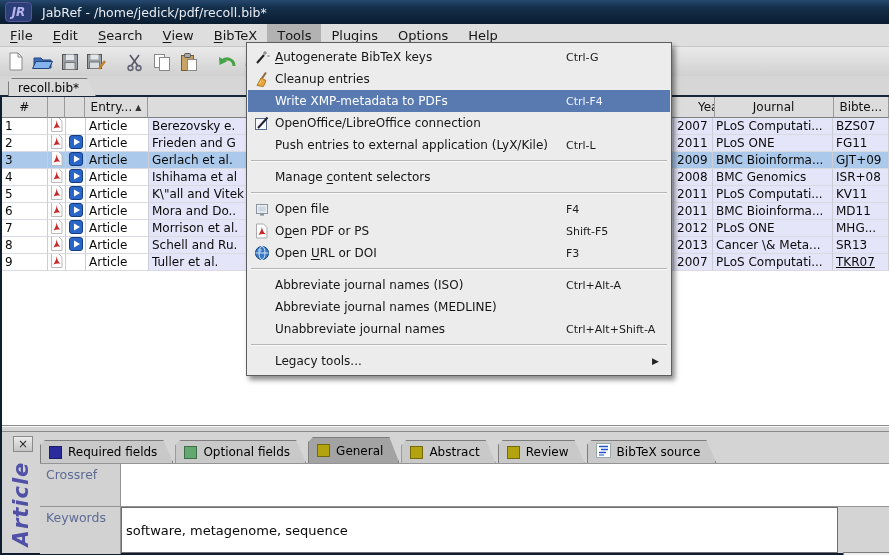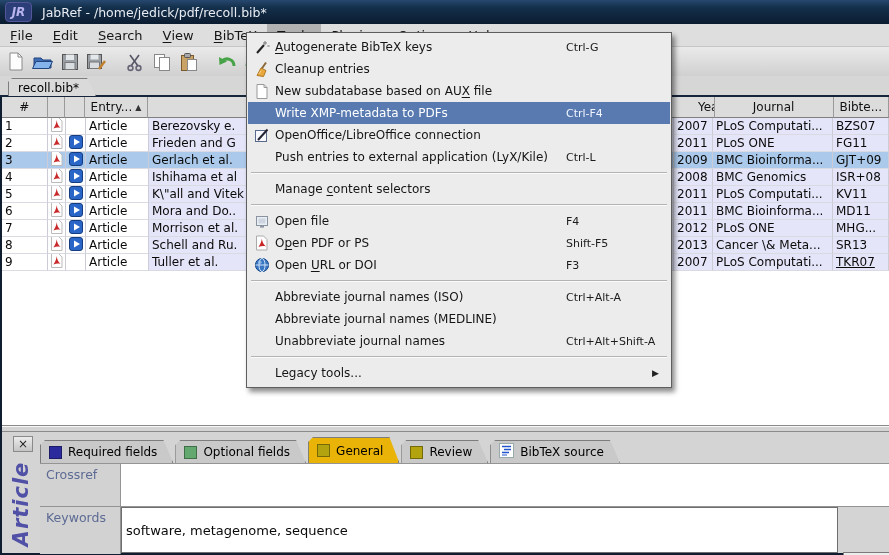--- a/index.html
+++ b/index.html
@@ -42,21 +42,21 @@
     display:flex;align-items:center;justify-content:center;overflow:hidden;white-space:nowrap;gap:3px;}
   .sort-arrow{font-size:8px;color:#333;}
   .trow{display:flex;height:17px;}
   .cell{box-sizing:border-box;border-right:1px solid #ccccd6;border-bottom:1px solid #dadae2;
     font-size:12px;color:#0a0a0a;padding:0 3px;display:flex;align-items:center;
     overflow:hidden;white-space:nowrap;background:#ffffff;}
   .cell.tint{background:#e4e5f8;}
   .cell.icon-cell{justify-content:center;padding:0;}
   .trow.selected .cell{background:#abc9ea;}
   
-  .menu{position:absolute;left:246px;top:32px;width:426px;background:#ececec;
+  .menu{position:absolute;left:246px;top:42px;width:426px;background:#ececec;
     border:1px solid #5e5e5e;box-shadow:3px 4px 5px rgba(0,0,0,.45);
     padding:3px 1px;box-sizing:border-box;font-size:12px;color:#151515;z-index:60;}
   .mi{height:22px;display:flex;align-items:center;position:relative;cursor:default;}
   .mi .ic{width:27px;flex:0 0 27px;display:flex;align-items:center;justify-content:center;}
   .mi .lbl{white-space:nowrap;}
   .mi .sc{position:absolute;left:318px;font-size:11px;color:#1c1c1c;white-space:nowrap;}
   .mi.hl{background:#587ab0;color:#fff;}
   .mi.hl .sc{color:#f0f4ff;text-align:right;}
   .mi .arrow{position:absolute;right:11px;font-size:9px;color:#222;}
   .msep{height:0;border-top:1px solid #b4b4b4;border-bottom:1px solid #fafafa;margin:4px 3px;}
@@ -72,21 +72,21 @@
     box-sizing:border-box;color:#222;}
   .etype{position:absolute;left:0;top:24px;width:38px;height:95px;
     display:flex;align-items:center;justify-content:center;}
   .etype span{transform:rotate(-90deg);font-weight:bold;font-style:italic;font-size:21px;
     color:#4f50a6;white-space:nowrap;letter-spacing:1px;}
   .etabs{position:absolute;left:38px;top:5px;height:26px;display:flex;align-items:flex-end;}
   .etab{height:23px;box-sizing:border-box;display:flex;align-items:center;gap:6px;
     padding:0 15px 0 8px;background:#c9c9c9;border:1px solid #7d7d7d;border-bottom:none;
     clip-path:polygon(0 100%,0 5px,5px 0,calc(100% - 10px) 0,100% 100%);
     font-size:12px;margin-right:2px;white-space:nowrap;}
-  .etab.active{background:#eab308;height:26px;}
+  .etab.active{background:#a3a3a3;height:26px;}
   .swatch{width:13px;height:13px;flex:0 0 13px;border:1px solid rgba(0,0,0,.35);box-sizing:border-box;}
   .fields{position:absolute;left:38px;top:31px;width:849px;height:90px;border-top:1px solid #949494;}
   .frow{display:flex;position:relative;border-bottom:1px solid #949494;}
   .frow-1{height:42px;}
   .frow-2{height:47px;border-bottom:none;}
   .flabel{width:81px;flex:0 0 81px;box-sizing:border-box;border-right:1px solid #949494;
     background:#d2d2d2;color:#5c6a94;font-size:12.5px;padding:3px 0 0 6px;}
   .finput-area{flex:1;background:#ffffff;}
   .kw-input{position:absolute;left:81px;top:0;width:717px;height:46px;box-sizing:border-box;
     border:1px solid #6e6e6e;background:#fff;font-family:inherit;font-size:13px;
@@ -396,29 +396,20 @@
     <div class="mi">
       <span class="ic">
         <svg width="16" height="16">
           <line x1="12" y1="1.5" x2="7.5" y2="8" stroke="#8a6a3a" stroke-width="2"></line>
           <polygon points="3,14.5 7,7 12,9.5 9.5,15.5" fill="#e8a83e" stroke="#b07820"></polygon>
           <line x1="5" y1="13" x2="7" y2="9.5" stroke="#f6d08a"></line>
         </svg>
       </span>
       <span class="lbl">Cleanup entries</span>
     </div>
-    <div class="mi">
-      <span class="ic">
-        <svg width="16" height="16">
-          <path d="M3 1.5h7l3 3v11H3z" fill="#fff" stroke="#999"></path>
-          <path d="M10 1.5v3h3" fill="none" stroke="#999"></path>
-        </svg>
-      </span>
-      <span class="lbl">New subdatabase based on AU<u>X</u> file</span>
-    </div>
     <div class="mi hl">
       <span class="ic"></span>
       <span class="lbl">Write XMP-metadata to PDFs</span>
       <span class="sc">Ctrl-F4</span>
     </div>
     <div class="mi">
       <span class="ic">
         <svg width="16" height="16">
           <rect x="1.5" y="3.5" width="11" height="11" fill="#f6f8fb" stroke="#5a6a8a"></rect>
           <line x1="4" y1="13" x2="13.5" y2="2.5" stroke="#223" stroke-width="2"></line>
@@ -508,20 +499,24 @@
       <div class="etab">
         <span class="swatch" style="background:#63a96f"></span>
         <span>Optional fields</span>
       </div>
       <div class="etab active">
         <span class="swatch" style="background:#b3a40f"></span>
         <span>General</span>
       </div>
       <div class="etab">
         <span class="swatch" style="background:#b3a40f"></span>
+        <span>Abstract</span>
+      </div>
+      <div class="etab">
+        <span class="swatch" style="background:#b3a40f"></span>
         <span>Review</span>
       </div>
       <div class="etab">
         <span><svg width="15" height="15">
             <rect x="0.5" y="0.5" width="14" height="14" fill="#fff" stroke="#9aa"></rect>
             <line x1="3" y1="3.5" x2="12" y2="3.5" stroke="#2255cc" stroke-width="1.5"></line>
             <line x1="5" y1="6.5" x2="12" y2="6.5" stroke="#2255cc" stroke-width="1.5"></line>
             <line x1="3" y1="9.5" x2="10" y2="9.5" stroke="#2255cc" stroke-width="1.5"></line>
             <line x1="3" y1="12" x2="8" y2="12" stroke="#2255cc" stroke-width="1"></line>
           </svg></span>

